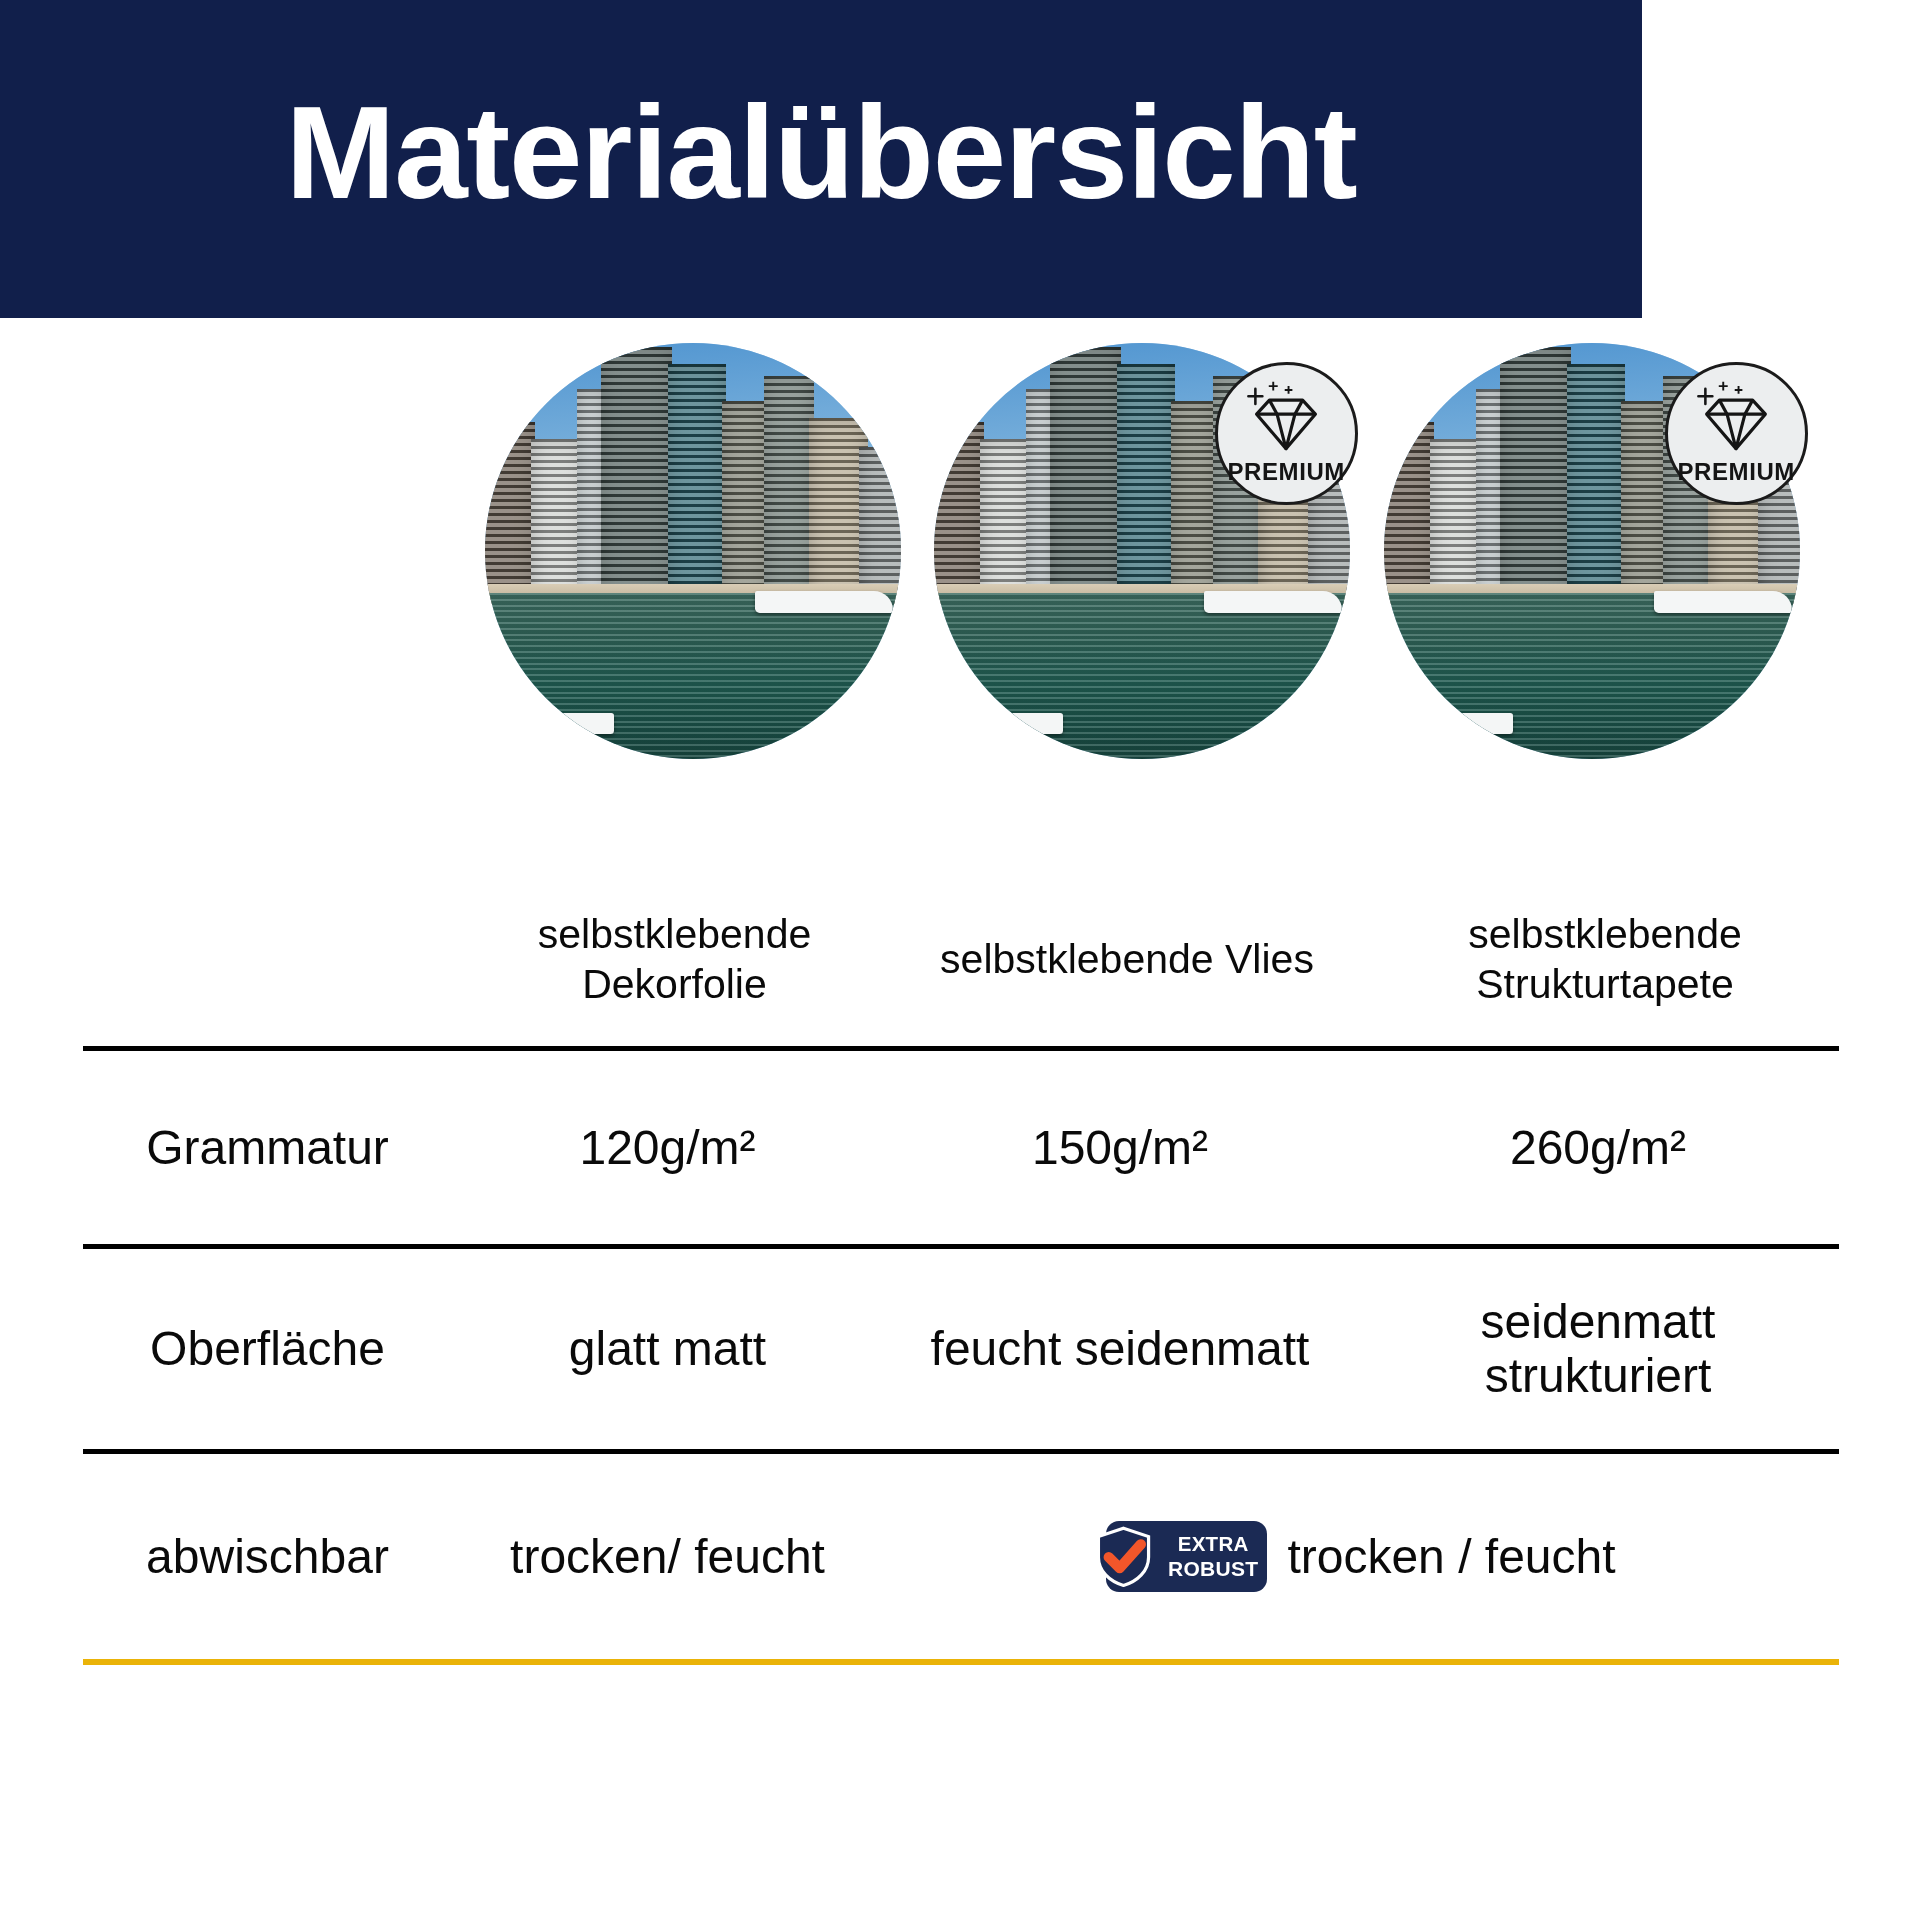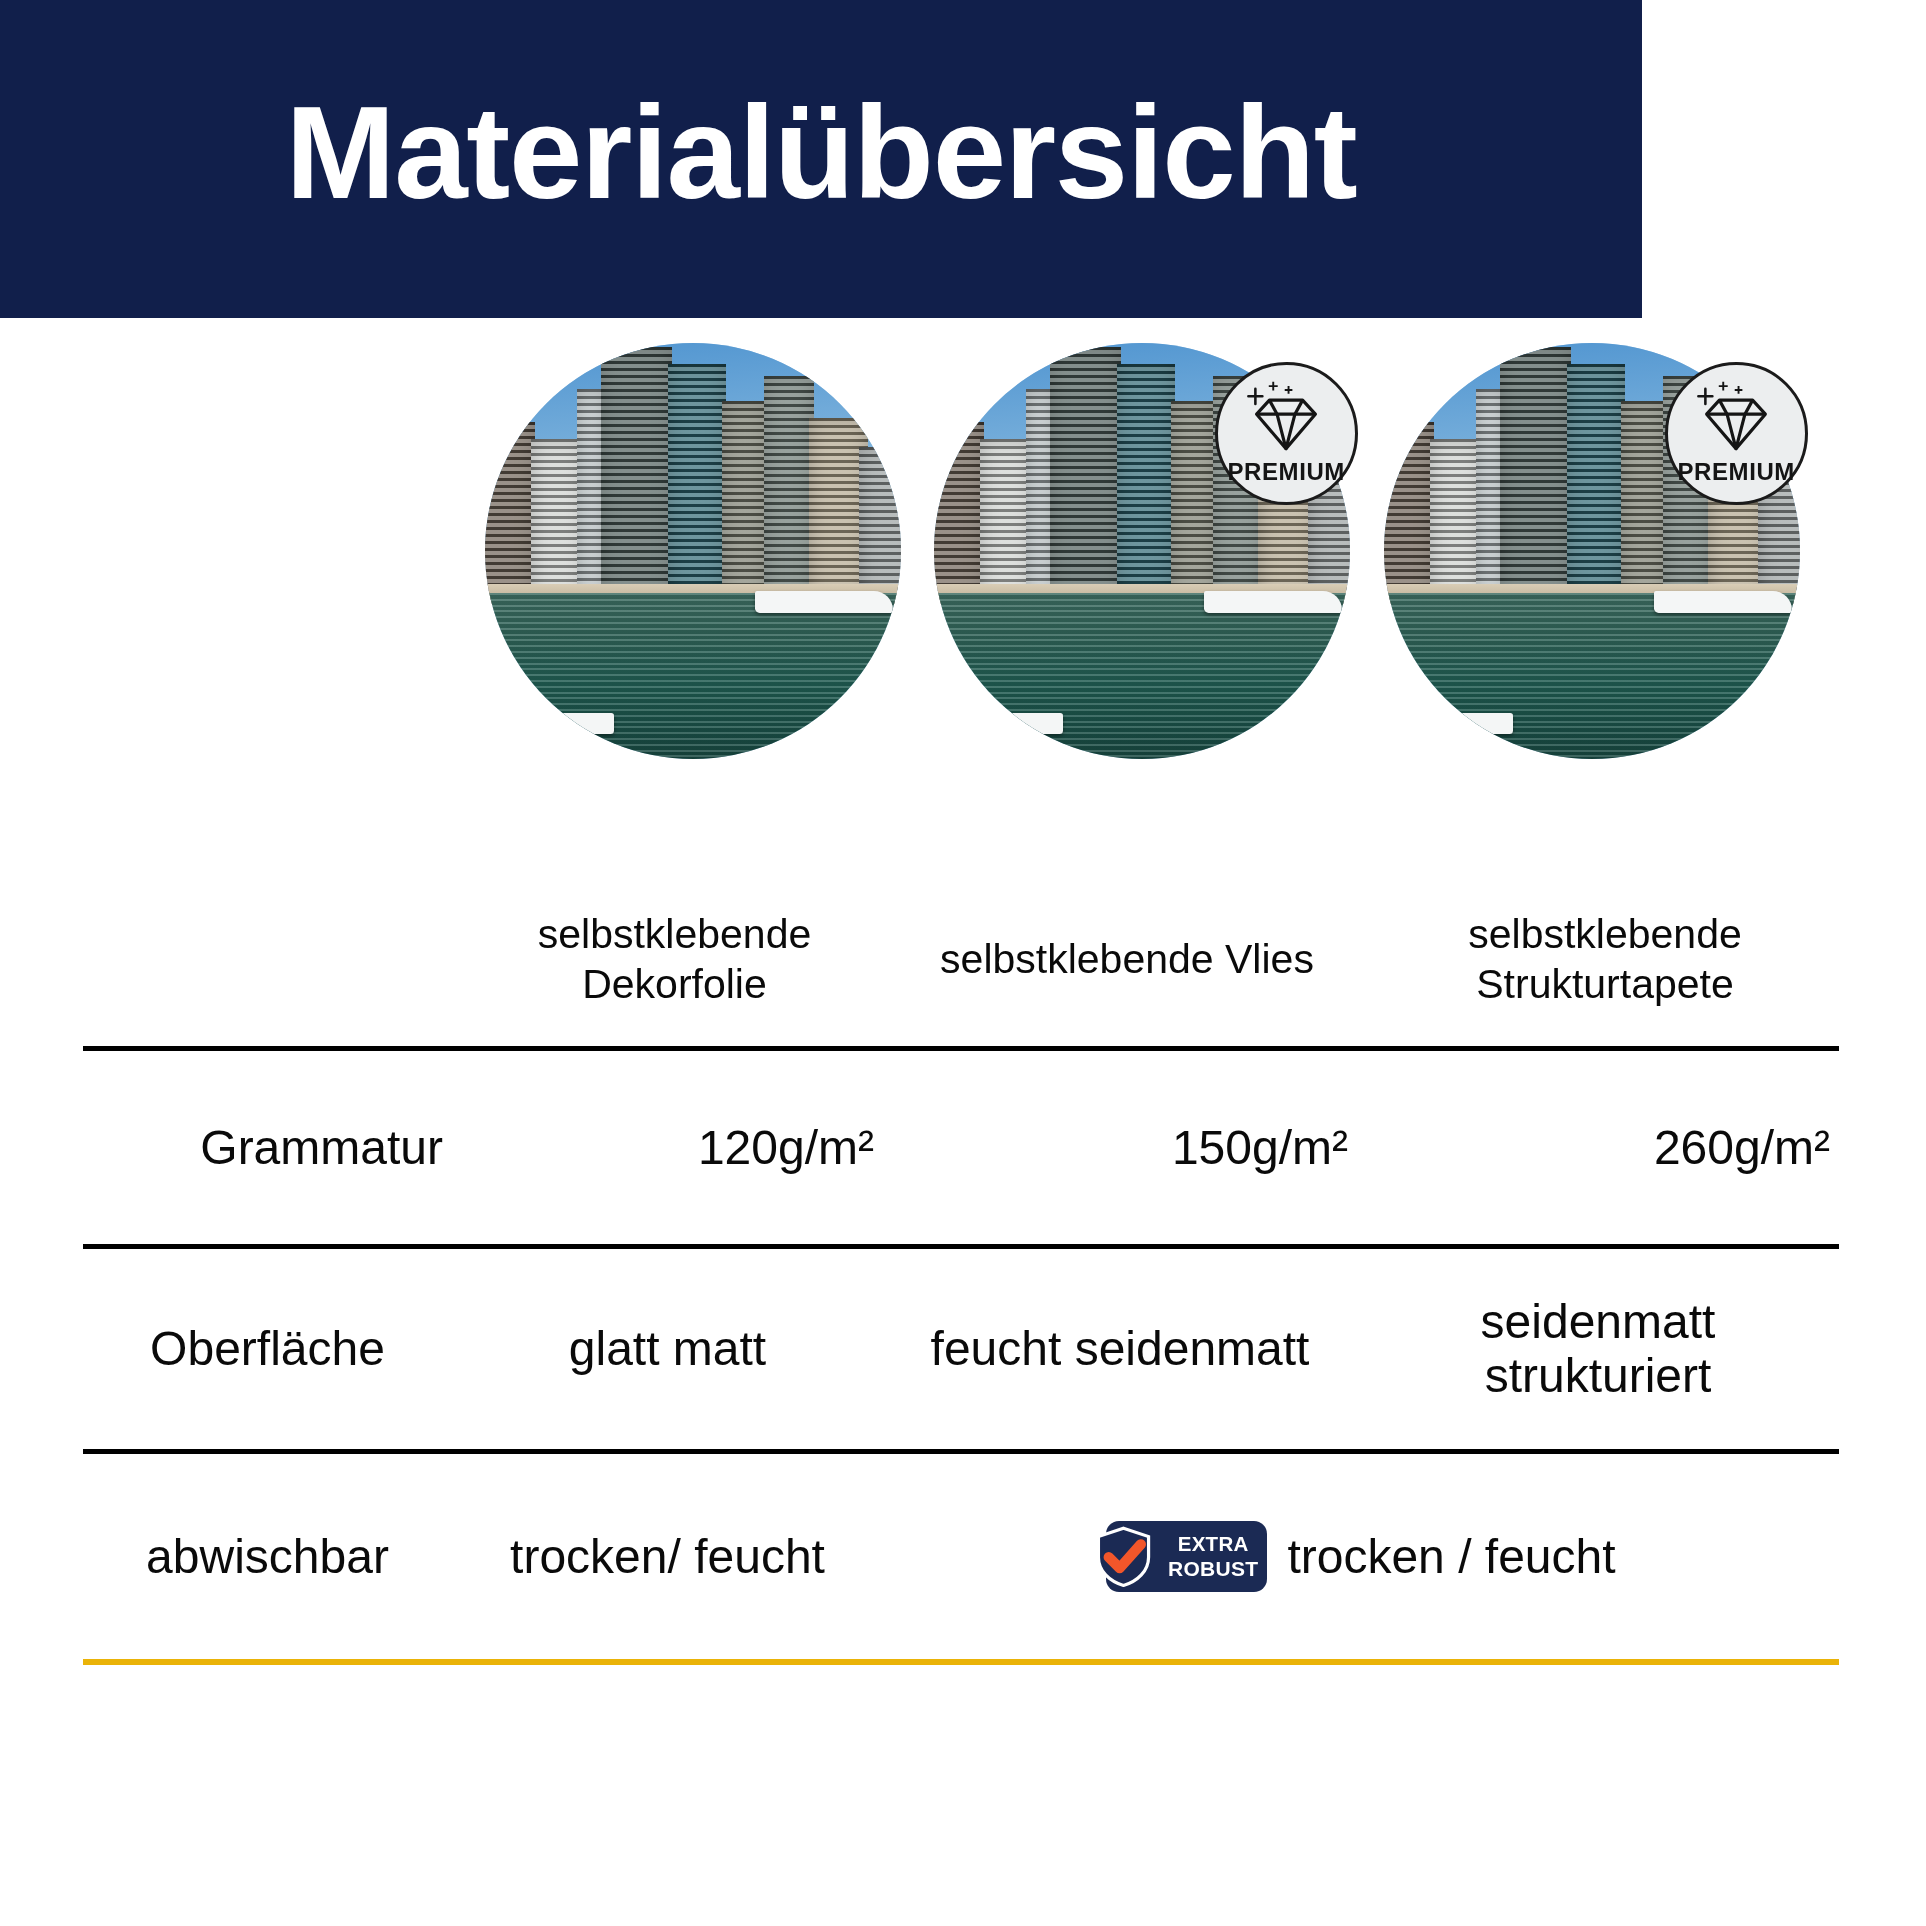--- a/index.html
+++ b/index.html
@@ -138,21 +138,21 @@
   
   tr.rowline > td{border-top:5.8px solid #000000;}
   tr.lastline > td{border-bottom:6px solid #eab308;}
 
   
   td.sepL{border-left:5.8px solid #000000;}
   td.firstcol{border-left:0;}
 
   tr.head td{height:173px;}
   tr.r1 td{height:193px;}
-  tr.r2 td{height:193px;text-align:right;}
+  tr.r2 td{height:193px;}
   tr.r3 td{height:200px;}
   tr.r4 td{height:205px;}
 
   tr.head td.colhead{
     text-align:center;
     padding-left:23px;
     font-size:41px;
     line-height:1.2;
   }
   td.rowhead{

